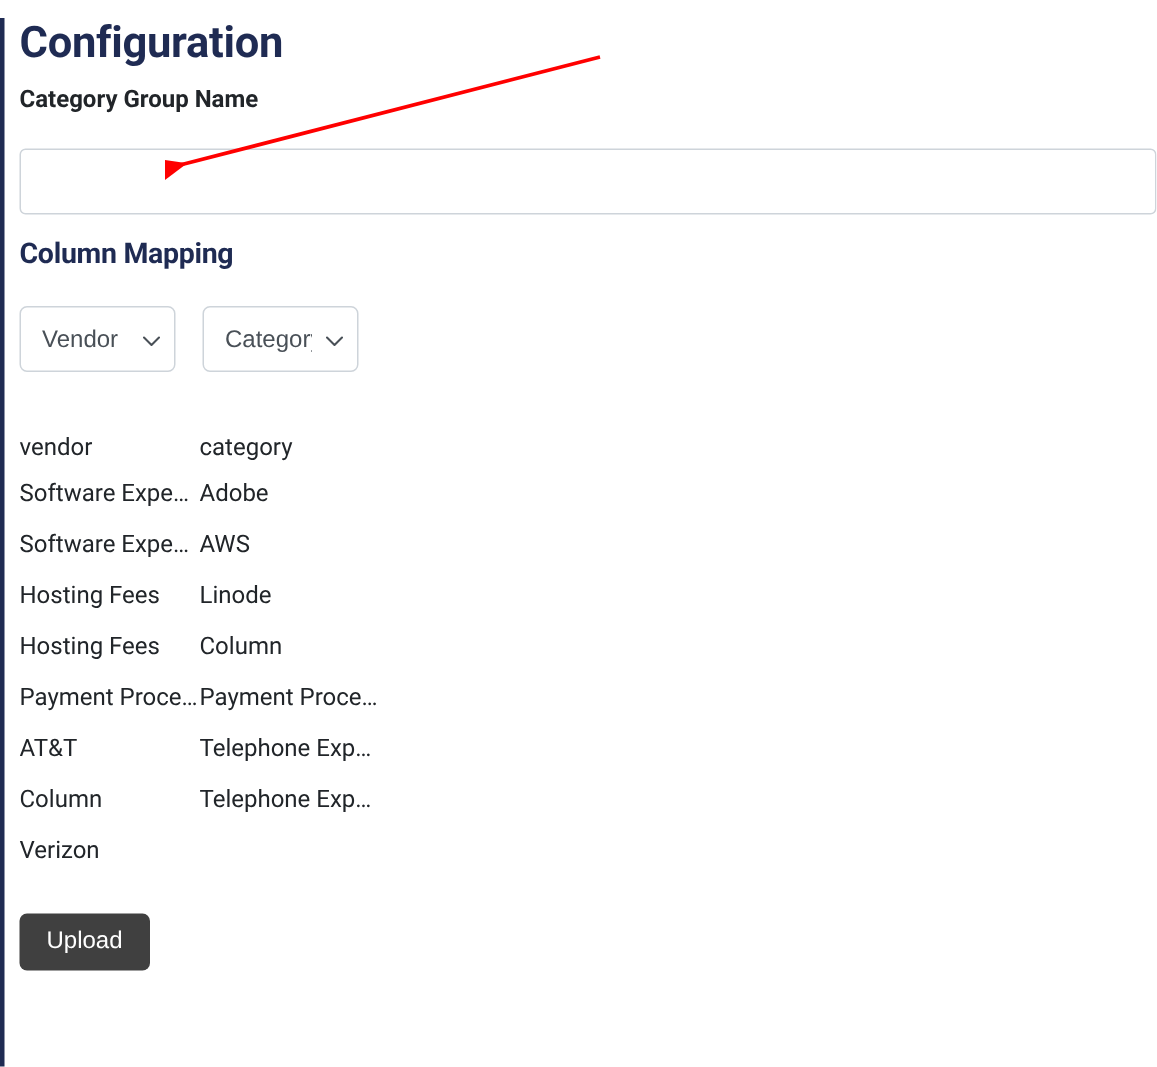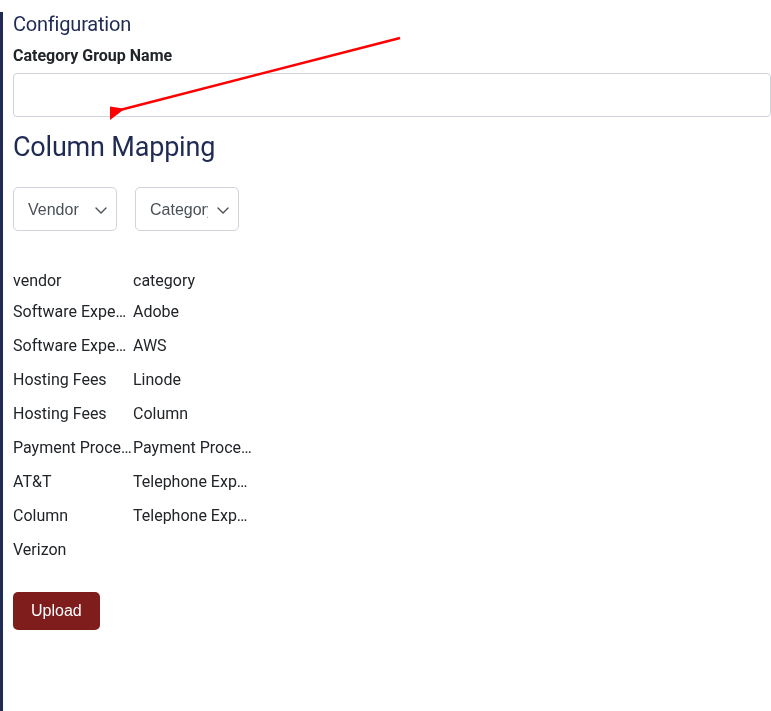--- a/index.html
+++ b/index.html
@@ -11,47 +11,47 @@
       height: 711px;
       position: relative;
       overflow: hidden;
     }
     .container {
       border-left: 3px solid #1f2b53;
       padding: 0 0 10px 10px;
       height: 100%;
     }
     h1 {
-      font-size: 20px;
-      font-weight: 400;
+      font-size: 29px;
+      font-weight: 700;
       color: #1f2b53;
       margin: 12px 0 10px 0;
       letter-spacing: -0.2px;
     }
     .field-label {
       font-size: 16px;
       font-weight: 700;
       color: #212529;
-      margin-bottom: 8px;
+      margin-bottom: 24px;
       display: block;
     }
     .text-input {
       width: 100%;
       height: 44px;
       border: 1px solid #ced4da;
       border-radius: 4px;
       padding: 8px 12px;
       font-size: 16px;
       color: #495057;
       background: #fff;
       margin-bottom: 6px;
     }
     h2 {
-      font-size: 27px;
-      font-weight: 400;
+      font-size: 19px;
+      font-weight: 700;
       color: #1f2b53;
       margin: 8px 0 24px 0;
       letter-spacing: -0.2px;
     }
     .selects-row {
       display: flex;
       gap: 18px;
       margin-bottom: 40px;
     }
     .select-wrap {
@@ -94,21 +94,21 @@
       white-space: nowrap;
       overflow: hidden;
       text-overflow: ellipsis;
       line-height: 1.5;
     }
     .header-cell {
       font-size: 16px;
       color: #212529;
     }
     .upload-btn {
-      background: #7f1d1d;
+      background: #404040;
       color: #fff;
       border: none;
       border-radius: 5px;
       padding: 10px 18px;
       font-size: 16px;
       cursor: pointer;
     }
     .arrow-annotation {
       position: absolute;
       left: 110px;

